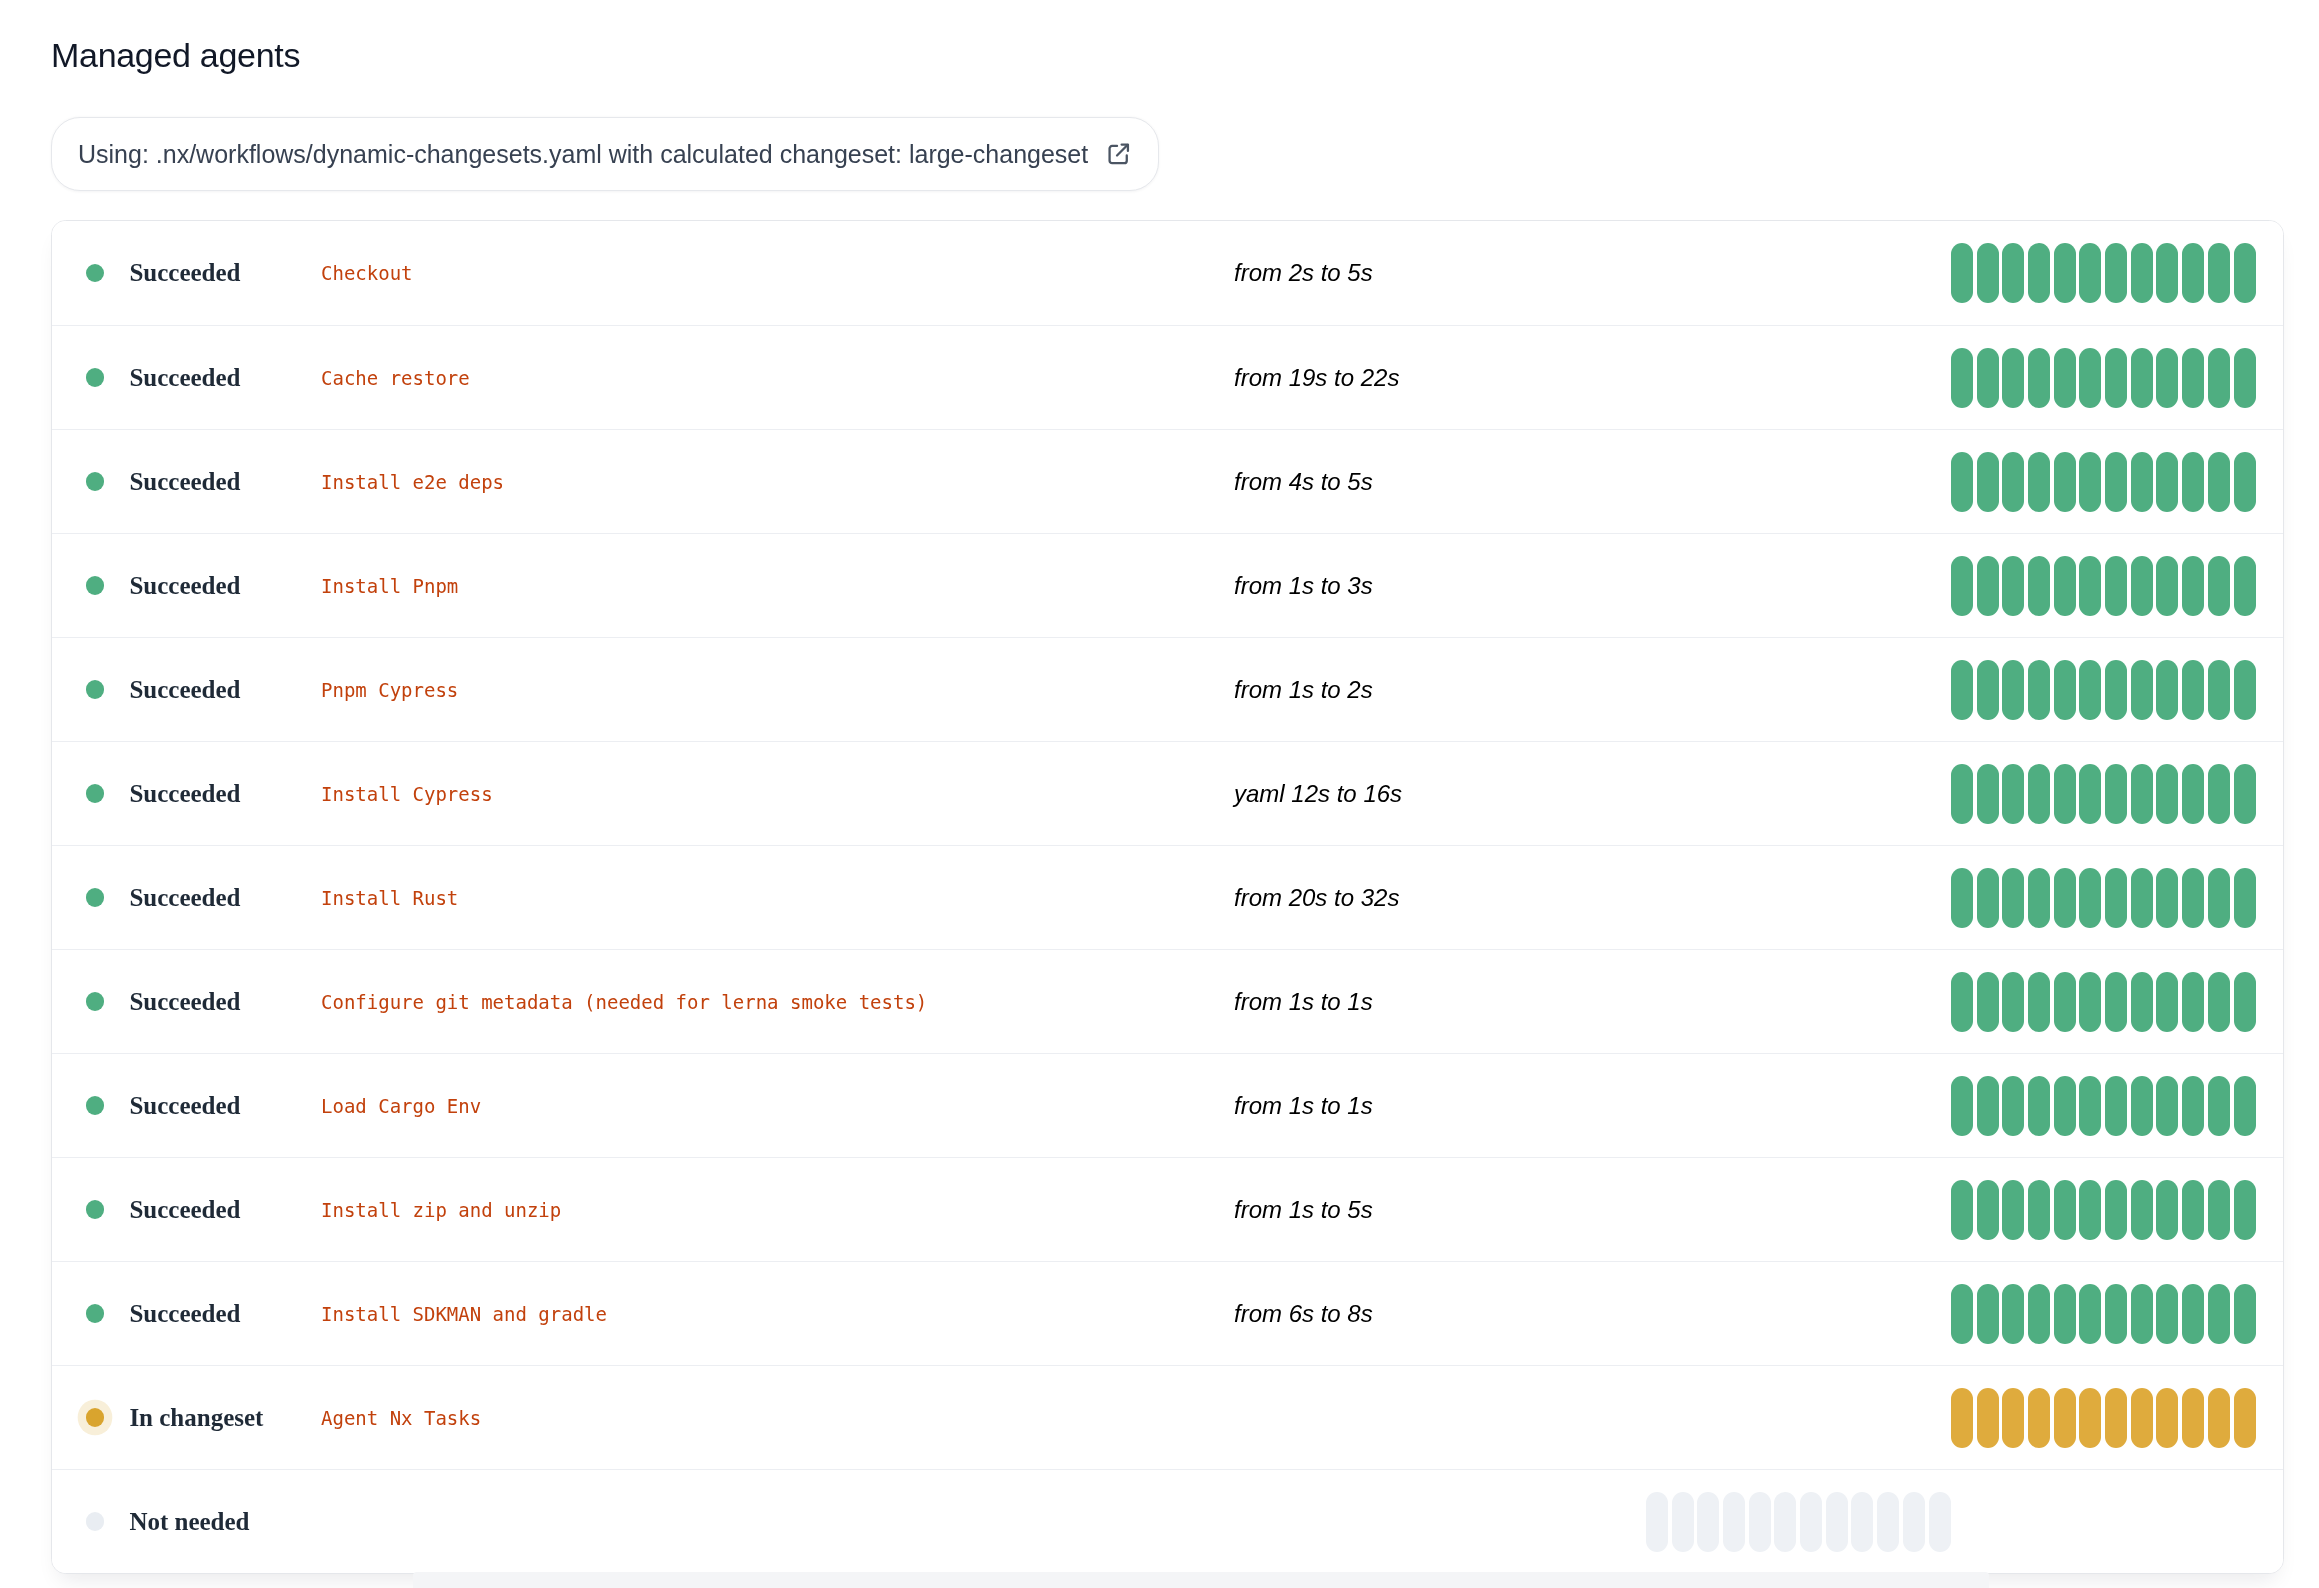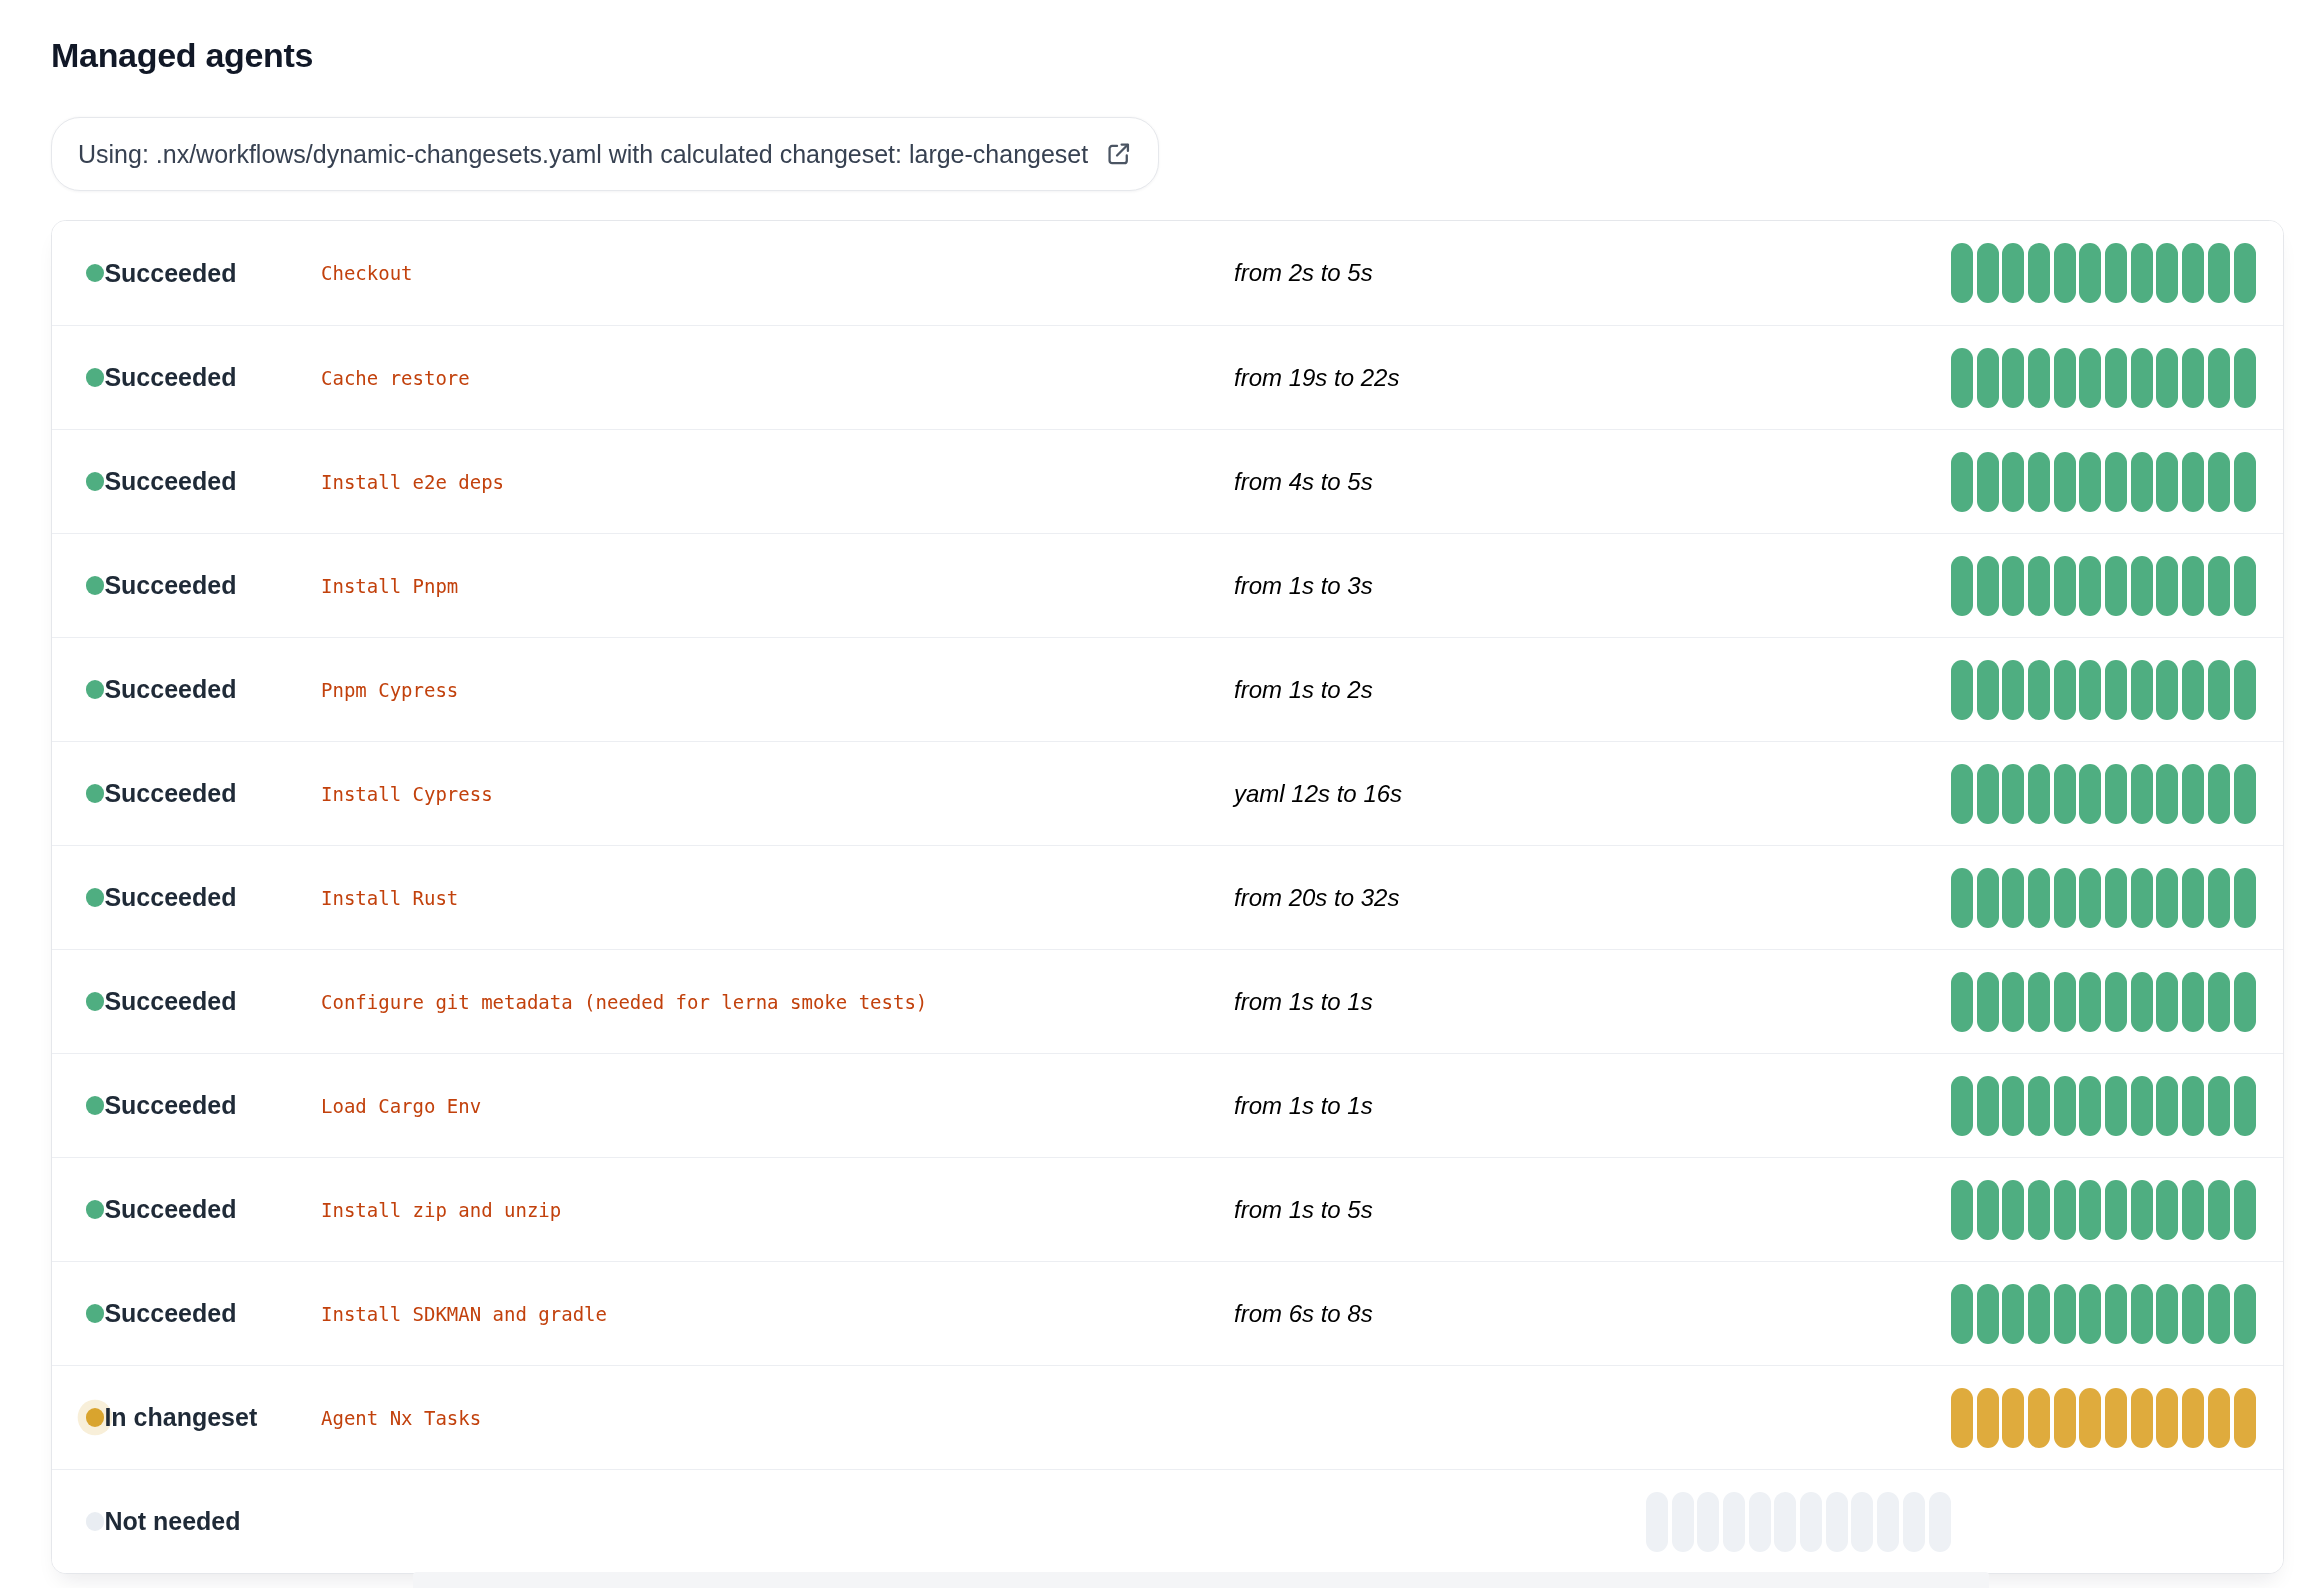--- a/index.html
+++ b/index.html
@@ -8,21 +8,21 @@
     background: #ffffff;
     font-family: "Liberation Sans", sans-serif;
     color: #1f2a37;
     position: relative;
   }
   .page { padding: 35px 0 0 51px; position: relative; }
 
   
   .page-title {
     font-size: 34px;
-    font-weight: 700;
+    font-weight: 400;
     color: #111827;
     letter-spacing: -0.3px;
     line-height: 40px;
   }
 
   
   .workflow-badge {
     margin-top: 42px;
     display: inline-flex;
     align-items: center;
@@ -59,21 +59,23 @@
     grid-template-columns: 269px 888px 1fr 305px;
     align-items: center;
     padding-right: 27.5px;
     background: #ffffff;
   }
   .agent-row + .agent-row { border-top: 1.8px solid #eceef2; }
 
   .cell-status {
     display: flex;
     align-items: center;
+    gap: 25px;
     padding-left: 34px;
+    font-family: Liberation Serif, serif;
   }
   .dot {
     width: 18.4px; height: 18.4px;
     border-radius: 50%;
     flex: 0 0 auto;
   }
   .dot.succeeded   { background: var(--c-succeeded); }
   .dot.in_progress { background: var(--c-in-progress-dot); box-shadow: 0 0 0 8.3px var(--c-in-progress-halo); }
   .dot.not_started { background: var(--c-not-started-dot); }
 

